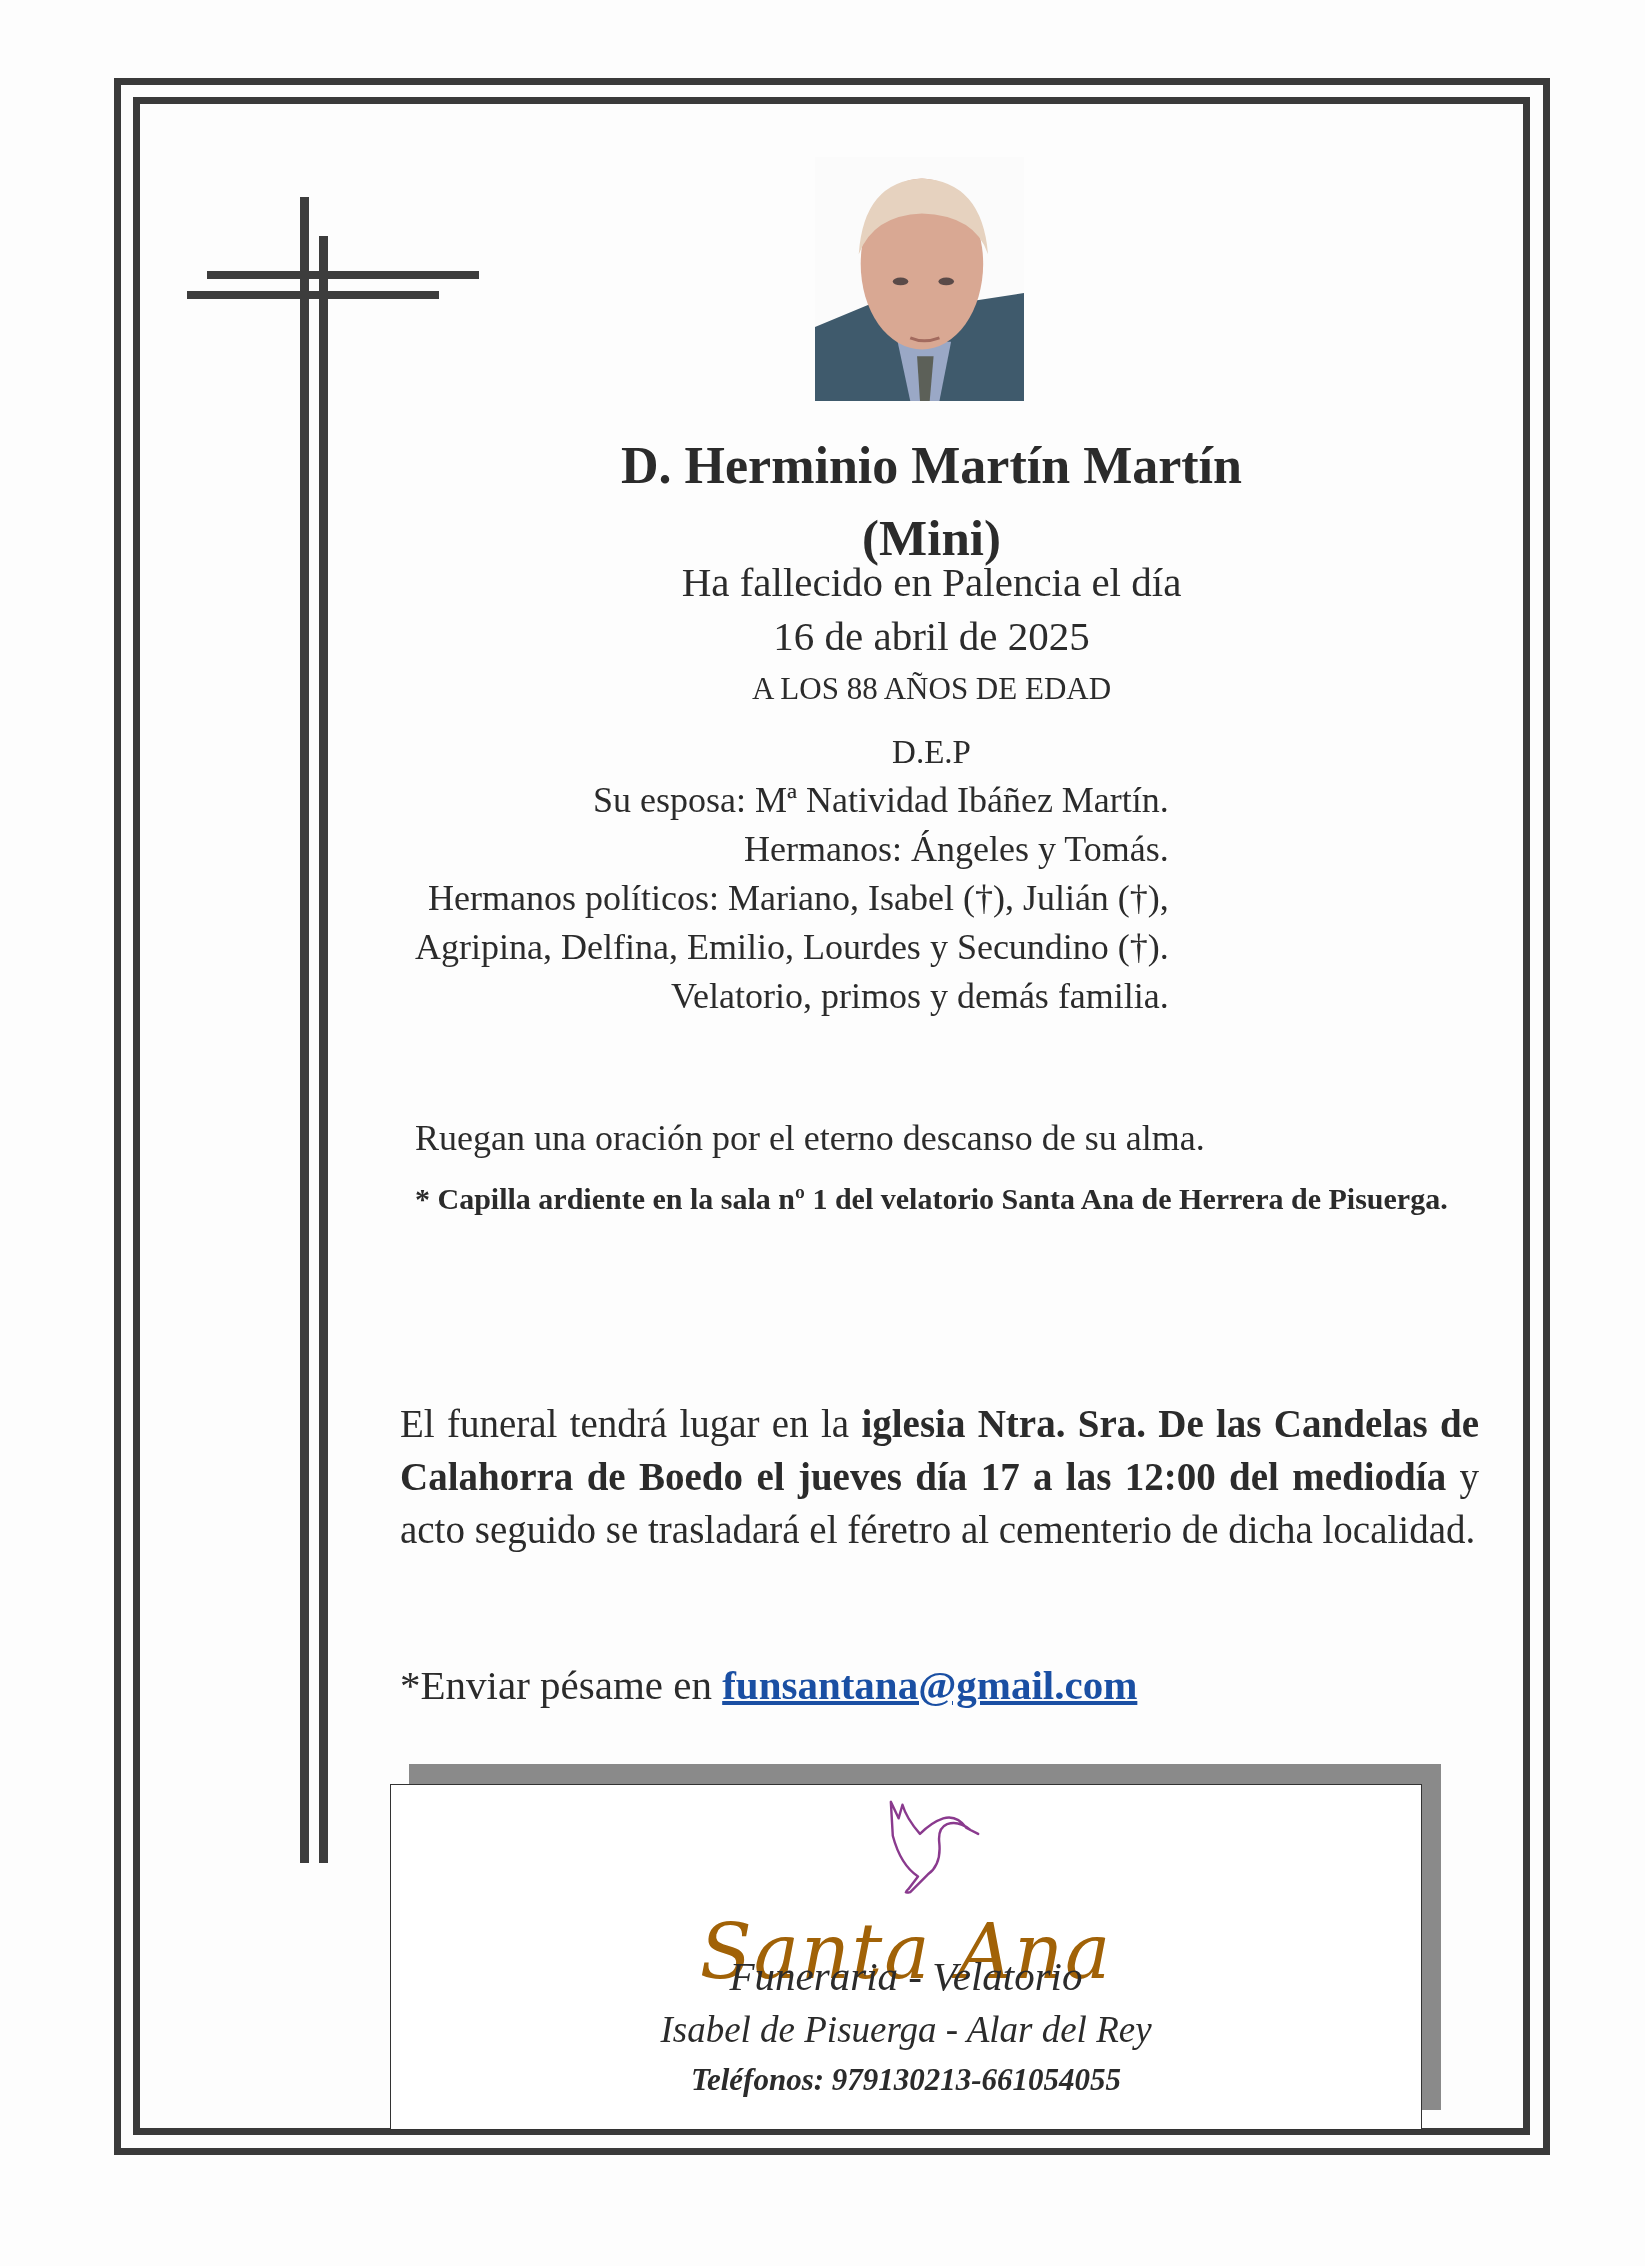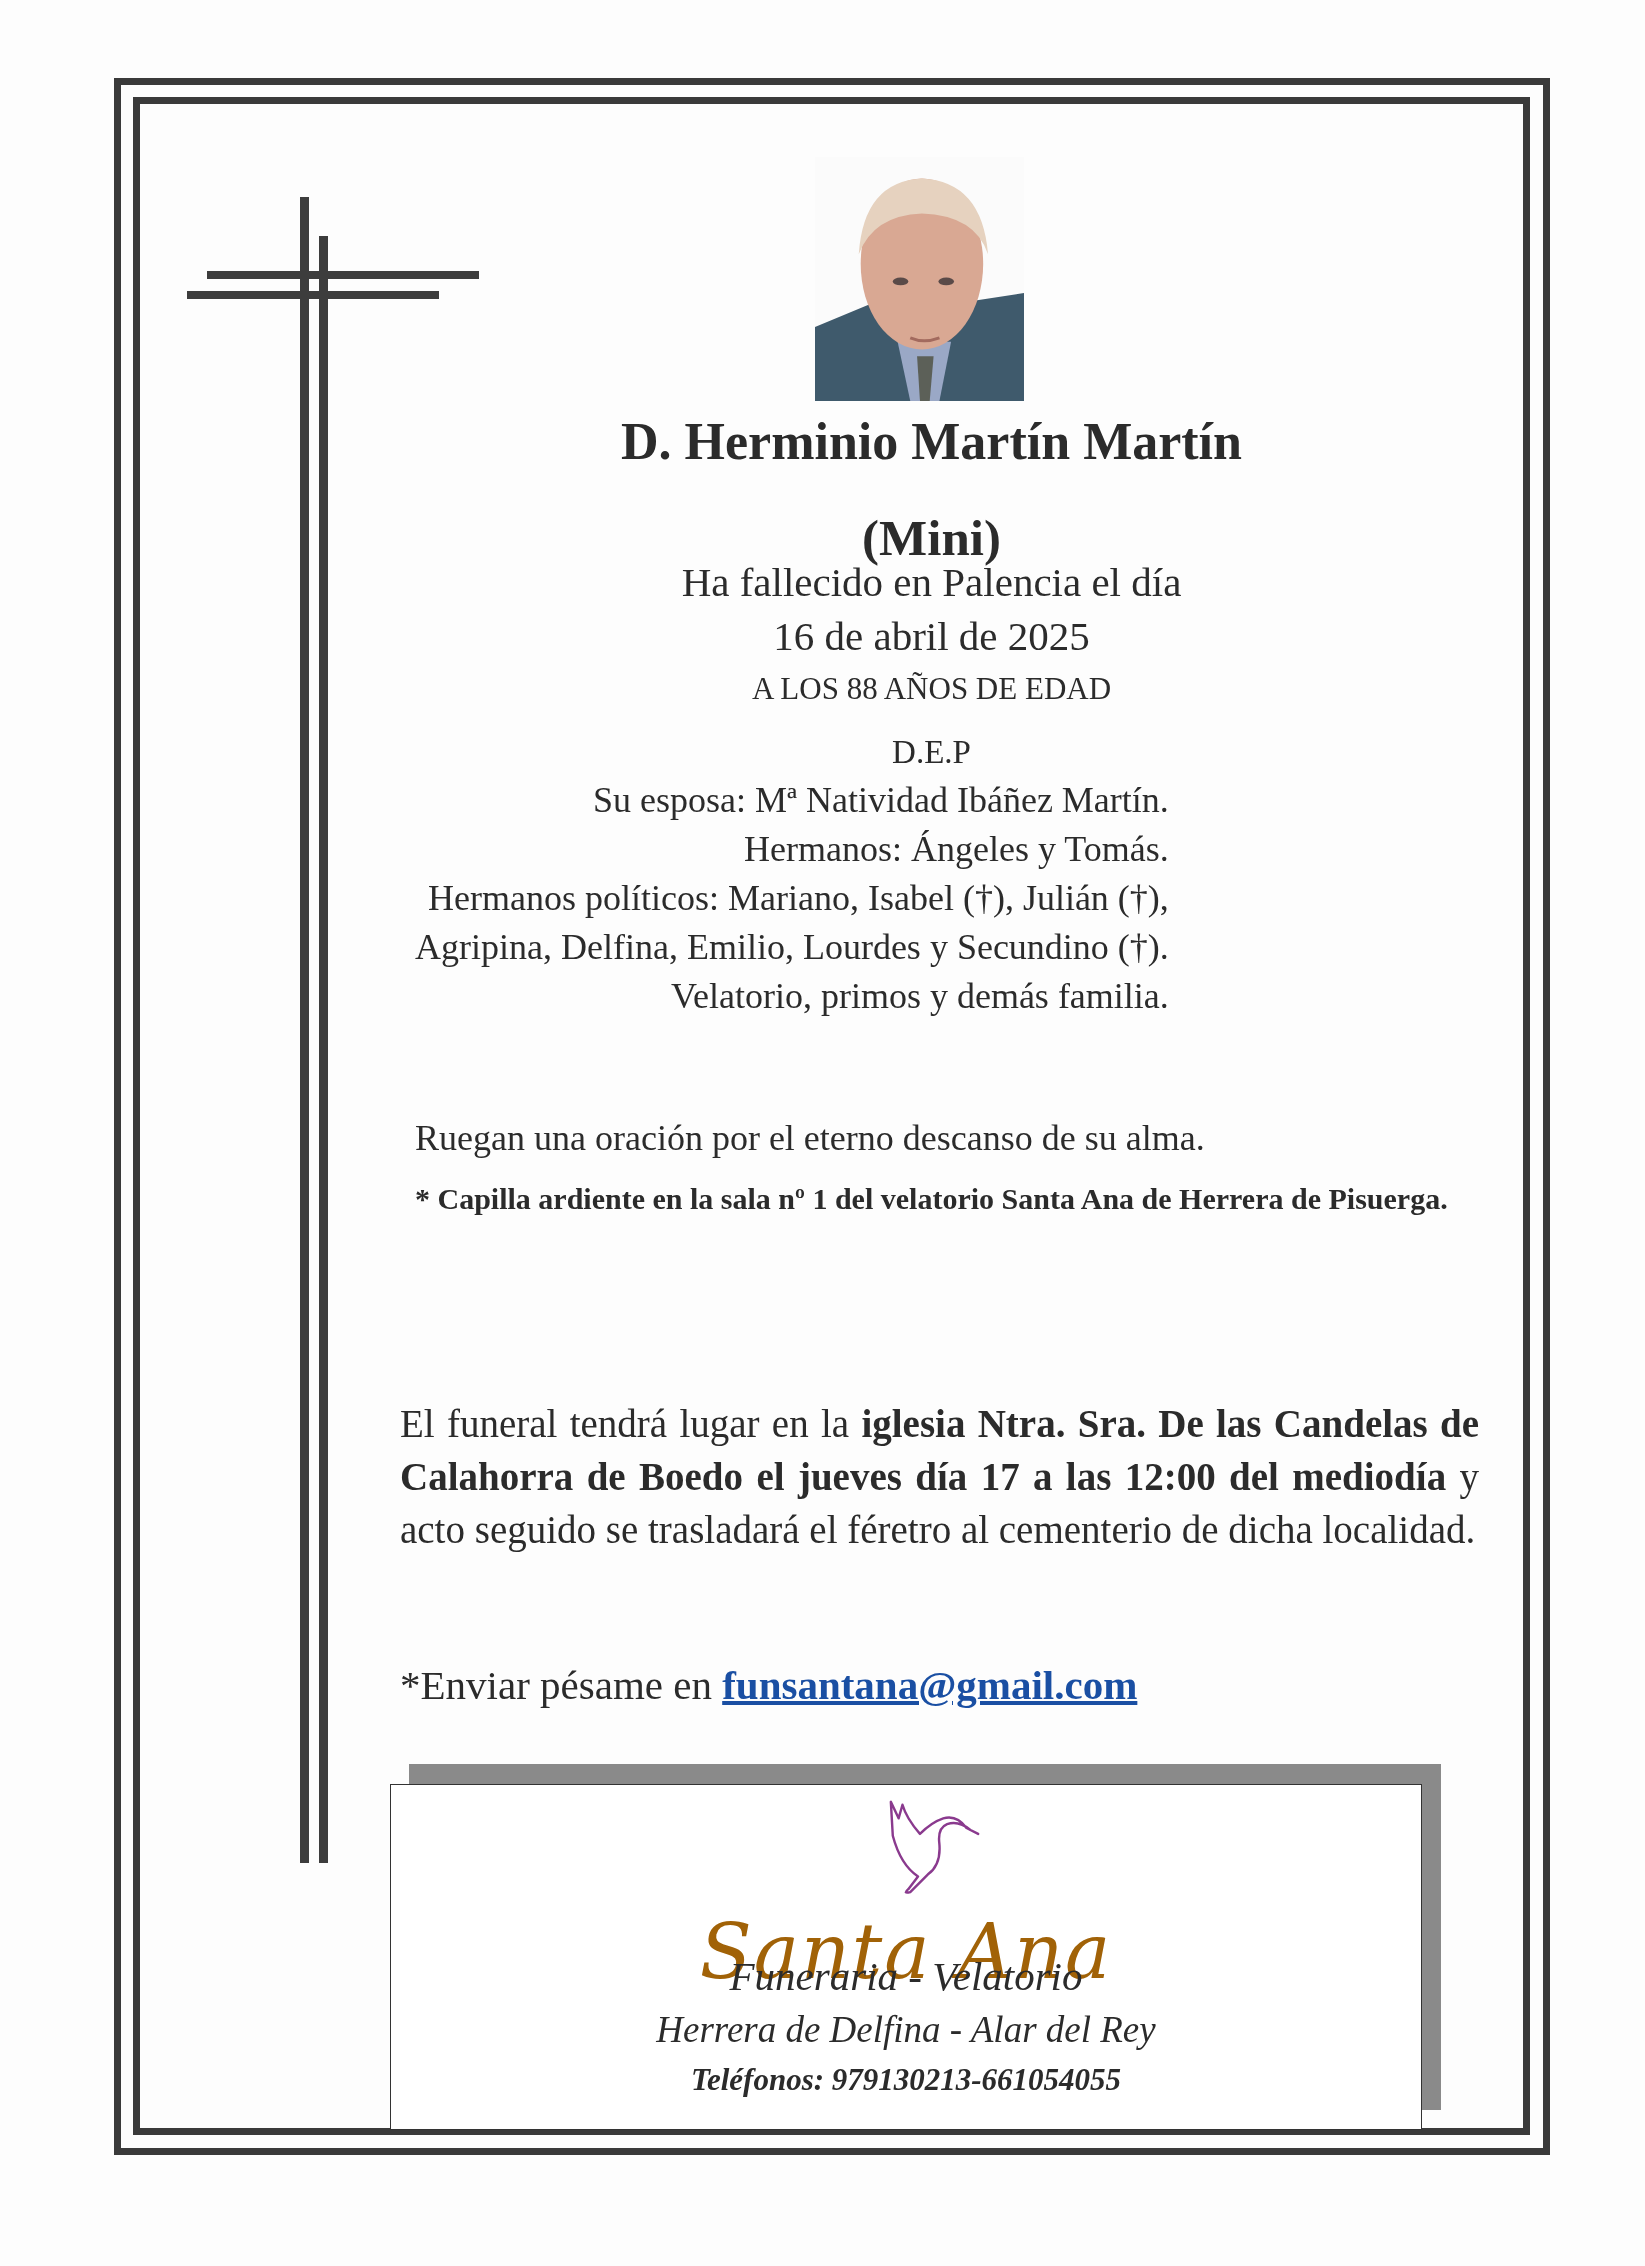--- a/index.html
+++ b/index.html
@@ -4,21 +4,21 @@
 <style>
   html, body { margin:0; padding:0; }
   body { width:1646px; height:2267px; background:#fdfdfd; position:relative; overflow:hidden;
          font-family:"Liberation Serif", serif; color:#2b2b2b; }
   .frame { position:absolute; border:7.8px solid #3a3a3a; box-sizing:border-box; }
   .outer { left:114px; top:78px; width:1436px; height:2077px; }
   .inner { left:133px; top:97px; width:1397px; height:2038px; }
   .bar { position:absolute; background:#3d3d3d; }
   .photo { position:absolute; left:815px; top:157px; width:209px; height:244px; overflow:hidden; }
   .center { position:absolute; left:427px; width:1009px; text-align:center; }
-  .name { top:412px; font-size:52px; font-weight:bold; }
+  .name { top:436px; font-size:52px; font-weight:bold; }
   .nick { top:509px; font-size:51px; font-weight:bold; }
   .died { top:555px; font-size:41px; line-height:54px; }
   .age { top:671px; font-size:31px; }
   .dep { top:734px; font-size:33px; }
   .family { position:absolute; left:415px; top:776px; font-size:36px; line-height:49px;text-align:right; }
   .family div { white-space:nowrap; }
   .prayer { position:absolute; left:415px; top:1079px; font-size:36px;margin-top:38px; }
   .chapel { position:absolute; left:415px; top:1176px; width:1038px; font-size:30px; font-weight:bold;
             line-height:45px; text-align:justify; text-align-last:left; }
   .funeral { position:absolute; left:400px; top:1397px; width:1079px; font-size:39px; line-height:53px;
@@ -87,16 +87,16 @@
 
 <div class="condol"><span>*Enviar pésame en </span><span class="email">funsantana@gmail.com</span></div>
 
 <div class="card-shadow"></div>
 <div class="card">
   <svg style="position:absolute;left:490px;top:11.6px;" width="107" height="97" viewBox="0 0 110 100">
     <path d="M10 5 L12 40 Q20 70 38 82 L28 95 Q22 100 30 98 L48 80 Q62 70 60 48 Q58 32 68 28 Q80 24 92 34 L100 38 L88 32 Q78 18 64 22 Q52 26 40 38 Q26 22 22 8 L18 22 Z" fill="none" stroke="#8a3a8e" stroke-width="2.5" stroke-linejoin="round"></path>
   </svg>
   <div class="brand">Santa Ana</div>
   <div class="card-line l1">Funeraria - Velatorio</div>
-  <div class="card-line l2">Herrera de Delfina - Alar del Rey</div>
+  <div class="card-line l2">Isabel de Pisuerga - Alar del Rey</div>
   <div class="card-line l3">Teléfonos: 979130213-661054055</div>
 </div>
 
 
 </body></html>

